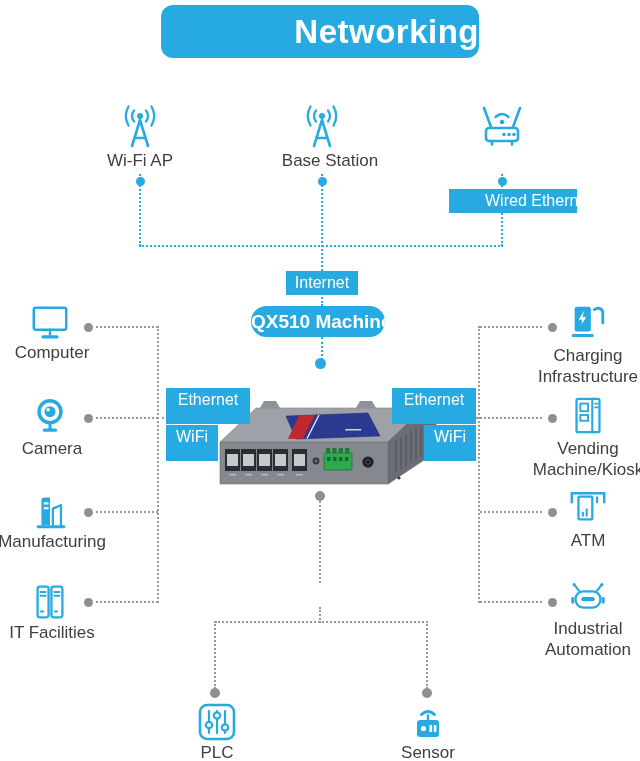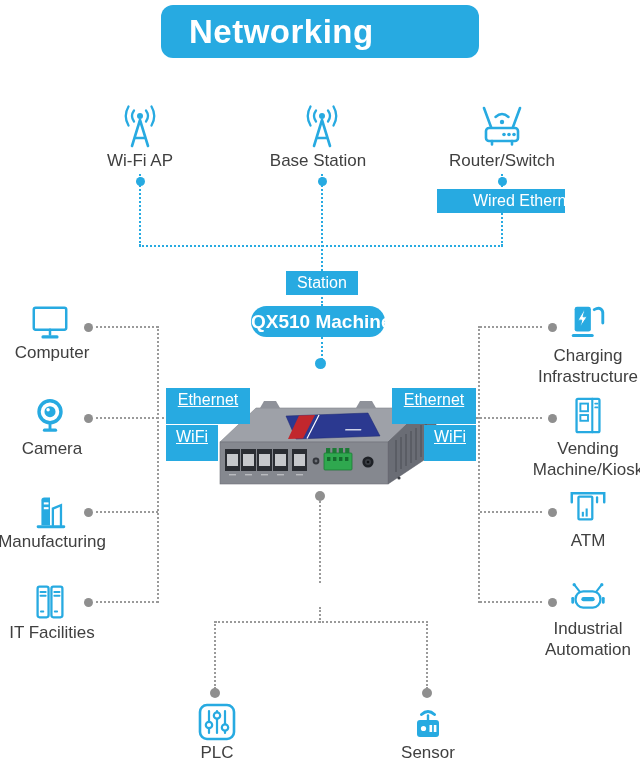--- a/index.html
+++ b/index.html
@@ -5,29 +5,29 @@
   * { margin:0; padding:0; box-sizing:border-box; }
   html,body { background:#ffffff; }
   .stage {
     position:relative; width:640px; height:761px; margin:0 auto;
     background:#ffffff; overflow:hidden;
     font-family:"Liberation Sans", sans-serif;
   }
   .title-pill {
     position:absolute; left:161px; top:5px; width:318px; height:53px;
     background:#27AAE1; border-radius:12px; color:#fff;
-    font-size:33px; font-weight:bold; text-align:left; line-height:53px;
+    font-size:33px; font-weight:bold; text-align:right; line-height:53px;
     letter-spacing:0.5px;
     padding-left:28px;
   }
   .tag {
     position:absolute; height:24px; background:#27AAE1; color:#fff;
     font-size:16px; line-height:24px; text-align:center; white-space:nowrap;
   }
-  .tag.small { height:36px; line-height:23px;text-decoration:underline; }
+  .tag.small { height:36px; line-height:23px; }
   .router-pill {
     position:absolute; left:251px; top:306px; width:134px; height:31px;
     background:#27AAE1; border-radius:16px; color:#fff; font-weight:bold;
     font-size:19px; line-height:31px; text-align:center; white-space:nowrap;
   }
   .node-label {
     position:absolute; text-align:center; color:#404040;
     font-size:17px; line-height:1.22;
   }
   .hline { position:absolute; height:0; border-top:2px dotted #27AAE1; }
@@ -98,38 +98,37 @@
   <div class="node-label" style="left:60px; top:151px; width:160px;">Wi-Fi AP</div>
 
   <div class="icon-box" style="left:296px; top:100px;">
     <svg width="52" height="52" viewBox="0 0 52 52" fill="none" stroke="#27AAE1" stroke-width="2.6" stroke-linecap="round">
       <circle cx="26" cy="16" r="3" fill="#27AAE1" stroke="none"></circle>
       <path d="M26 20 L18 46 M26 20 L34 46 M20.5 38 L31.5 38"></path>
       <path d="M20 10.5 Q16 16 20 21.5 M32 10.5 Q36 16 32 21.5" stroke-width="2.3"></path>
       <path d="M14.5 6.5 Q9 16 14.5 25.5 M37.5 6.5 Q43 16 37.5 25.5" stroke-width="2.3"></path>
     </svg>
   </div>
-  <div class="node-label" style="left:238px; top:151px; width:160px;">Base Station</div>
+  <div class="node-label" style="left:250px; top:151px; width:160px;">Base Station</div>
 
   <div class="icon-box" style="left:476px; top:100px;">
     <svg width="52" height="52" viewBox="0 0 52 52" fill="none" stroke="#27AAE1" stroke-width="2.6" stroke-linecap="round">
       <rect x="10" y="28" width="32" height="13" rx="3"></rect>
       <circle cx="28" cy="34.5" r="1.8" fill="#27AAE1" stroke="none"></circle>
       <circle cx="33" cy="34.5" r="1.8" fill="#27AAE1" stroke="none"></circle>
       <circle cx="38" cy="34.5" r="1.8" fill="#27AAE1" stroke="none"></circle>
       <path d="M16 41 v3.5 M36 41 v3.5"></path>
       <path d="M15 27 L8 8 M37 27 L44 8"></path>
       <path d="M19.5 17 Q26 11 32.5 17" stroke-width="2.4"></path>
       <circle cx="26" cy="22" r="2.2" fill="#27AAE1" stroke="none"></circle>
     </svg>
   </div>
-  <div class="node-label" style="left:422px; top:151px; width:160px;">Router/Switch</div>
-  <div class="tag" style="left:437px; top:189px; width:128px;padding-left:36px;">Wired Ethernet</div>
-
-  <div class="tag" style="left:286px; top:271px; width:72px;">Station</div>
+  <div class="tag" style="left:449px; top:189px; width:128px;padding-left:36px;">Wired Ethernet</div>
+
+  <div class="tag" style="left:286px; top:271px; width:72px;">Internet</div>
   <div class="router-pill">QX510 Machine</div>
 
   <div class="icon-box" style="left:29px; top:301px;">
     <svg width="42" height="42" viewBox="0 0 44 44" fill="none" stroke="#27AAE1" stroke-width="2.6" stroke-linecap="round">
       <rect x="5" y="7" width="34" height="23" rx="2"></rect>
       <path d="M22 30 v5"></path>
       <rect x="13" y="36" width="18" height="3.2" rx="1.6" fill="#27AAE1" stroke="none"></rect>
     </svg>
   </div>
   <div class="node-label" style="left:-13px; top:343px; width:130px;">Computer</div>

